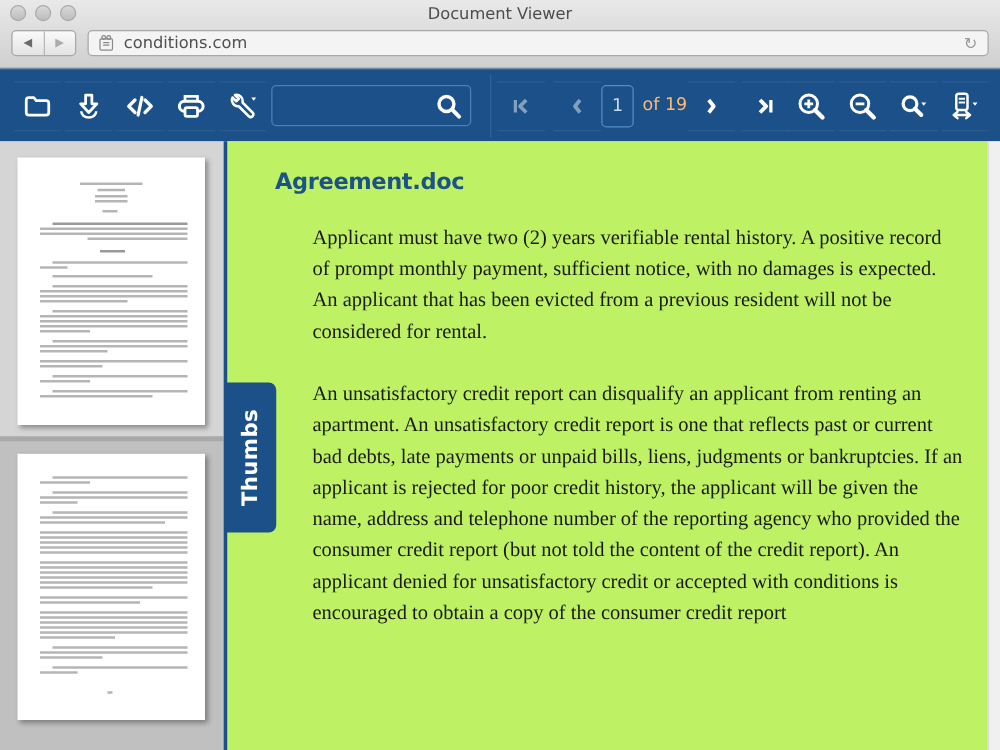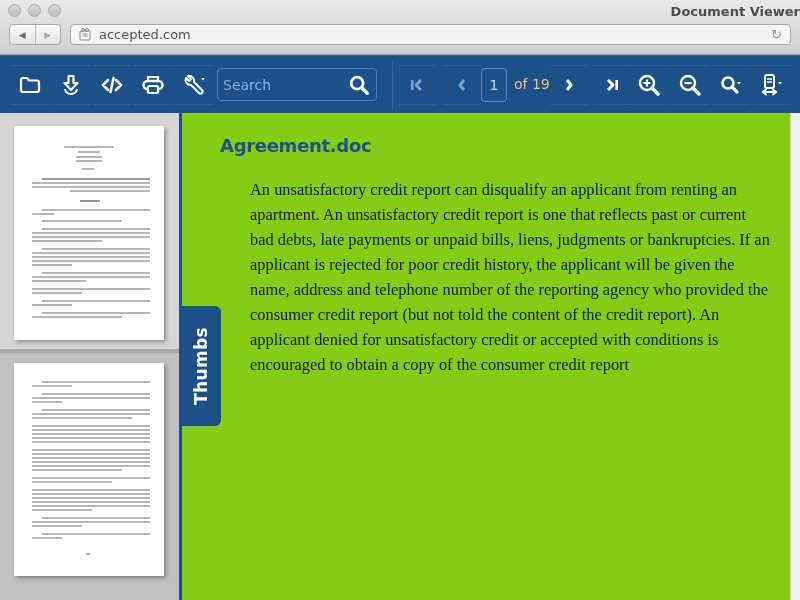--- a/index.html
+++ b/index.html
@@ -12,22 +12,22 @@
     background: linear-gradient(#e9e9e9, #cfcfcf);
     border-bottom: 1px solid #9aa3ab;
   }
   .traffic { position: absolute; left: 8px; top: 4px; display: flex; gap: 7px; }
   .traffic span {
     width: 13px; height: 13px; border-radius: 50%;
     background: linear-gradient(#d9d9d9, #bdbdbd);
     border: 1px solid #a9a9a9;
   }
   .window-title {
-    position: absolute; left: 0; right: 0; top: 4px; text-align: right;
-    font-size: 13px; color: #4d4d4d; font-family: "DejaVu Sans", sans-serif; font-weight: bold;
+    position: absolute; left: 0; right: 0; top: 4px; text-align: center;
+    font-size: 13px; color: #4d4d4d; font-family: "DejaVu Sans", sans-serif;
   }
   .navbtns {
     position: absolute; left: 9px; top: 24px; width: 52px; height: 21px;
     border: 1px solid #a8a8a8; border-radius: 4px;
     background: linear-gradient(#fafafa, #e3e3e3); display: flex;
   }
   .navbtns div {
     flex: 1; display: flex; align-items: center; justify-content: center;
     font-size: 9px; color: #6a6a6a;
   }
@@ -96,21 +96,21 @@
     background: #1b5088; border-radius: 0 6px 6px 0; cursor: pointer;
     display: flex; align-items: center; justify-content: center;
   }
   .thumbs-tab span {
     transform: rotate(-90deg); color: #fff; font-weight: bold; font-size: 17px;
     font-family: "DejaVu Sans", sans-serif; white-space: nowrap; letter-spacing: 0.3px;
   }
 
   .doc-area {
     position: absolute; left: 182px; top: 113px; width: 608px; height: 487px;
-    background: #84cc16; overflow: hidden;
+    background: #bef264; overflow: hidden;
   }
   .doc-title {
     position: absolute; left: 38px; top: 22px; font-size: 18px; color: #1d5288;
     font-family: "DejaVu Sans", sans-serif; font-weight: bold; letter-spacing: -0.3px;
   }
   .doc-body {
     position: absolute; left: 68px; top: 64px; width: 520px;
     font-family: "Liberation Serif", "DejaVu Serif", serif; color: #1a1a1a;
     font-size: 16.4px; line-height: 25px;
   }
@@ -141,21 +141,21 @@
       </div>
   </div>
   <div class="urlbar">
     <svg class="site-icon" viewBox="0 0 12 13">
       <rect x="1" y="3" width="10" height="9" rx="1" fill="none" stroke="#8a8a8a" stroke-width="1"></rect>
       <circle cx="4" cy="2" r="1.5" fill="none" stroke="#8a8a8a"></circle>
       <circle cx="8" cy="2" r="1.5" fill="none" stroke="#8a8a8a"></circle>
       <line x1="3.5" y1="6" x2="8.5" y2="6" stroke="#8a8a8a"></line>
       <line x1="3.5" y1="8" x2="8.5" y2="8" stroke="#8a8a8a"></line>
     </svg>
-    <span class="url">accepted.com</span>
+    <span class="url">conditions.com</span>
     <span class="reload">↻</span>
   </div>
 </div>
 
 <div class="toolbar">
   <div class="tb-group" style="left:11px;">
     <div class="tb-btn">
       <svg viewBox="0 0 24 24">
           <path d="M3 7 a2 2 0 0 1 2-2 h4 l2 2.5 h8 a2 2 0 0 1 2 2 V17 a2 2 0 0 1-2 2 H5 a2 2 0 0 1-2-2 Z" fill="none" stroke="#fff" stroke-width="2.2" stroke-linejoin="round"></path>
         </svg>
@@ -180,21 +180,20 @@
     </div>
     <div class="tb-btn">
       <svg viewBox="0 0 24 24">
           <path d="M4 5 l3 3 2-2 -3-3 a5 5 0 0 1 6 6 l8 8 a2 2 0 0 1-3 3 l-8-8 a5 5 0 0 1-5-7 Z" fill="none" stroke="#fff" stroke-width="2" stroke-linejoin="round"></path>
           <path d="M19 5 l4 0 -2 2.5 Z" fill="#fff"></path>
         </svg>
     </div>
   </div>
 
   <div class="search-box">
-    <input type="text" placeholder="Search" style="">
     <svg class="search-icon" viewBox="0 0 24 24">
         <circle cx="10" cy="10" r="6.5" fill="none" stroke="#fff" stroke-width="3"></circle>
         <line x1="15" y1="15" x2="21" y2="21" stroke="#fff" stroke-width="3.5" stroke-linecap="round"></line>
       </svg>
   </div>
 
   <div class="tb-sep"></div>
 
   <div class="tb-group" style="left:398px;">
     <div class="tb-btn dim">
@@ -332,20 +331,21 @@
       <div class="thumb-line" style="left:18px; top:174px; width:30px;"></div>
       <div class="thumb-line" style="left:72px; top:190px; width:4px;"></div>
     </div>
   </div>
 </div>
 <div class="pane-divider"></div>
 
 <div class="doc-area">
   <div class="doc-title">Agreement.doc</div>
   <div class="doc-body">
+    <p>Applicant must have two (2) years verifiable rental history. A positive record of prompt monthly payment, sufficient notice, with no damages is expected. An applicant that has been evicted from a previous resident will not be considered for rental.</p>
     <p>An unsatisfactory credit report can disqualify an applicant from renting an apartment. An unsatisfactory credit report is one that reflects past or current bad debts, late payments or unpaid bills, liens, judgments or bankruptcies. If an applicant is rejected for poor credit history, the applicant will be given the name, address and telephone number of the reporting agency who provided the consumer credit report (but not told the content of the credit report). An applicant denied for unsatisfactory credit or accepted with conditions is encouraged to obtain a copy of the consumer credit report</p>
   </div>
 </div>
 
 <div class="thumbs-tab">
   <span>Thumbs</span>
 </div>
 
 <div class="scrollbar"></div>
 

